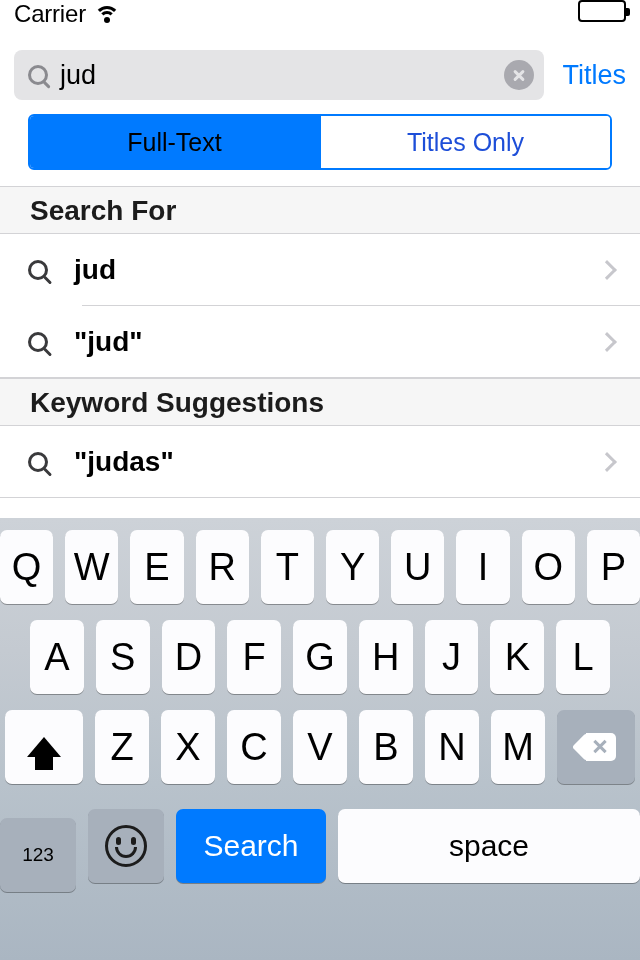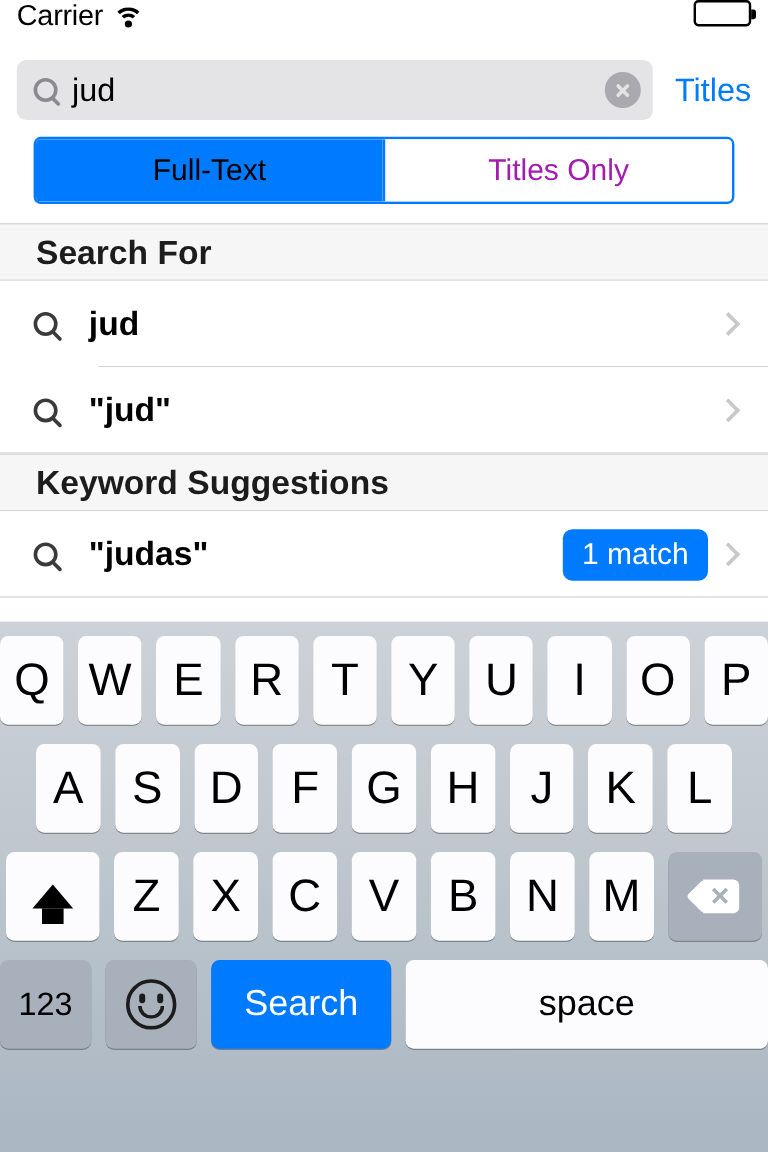--- a/index.html
+++ b/index.html
@@ -114,21 +114,21 @@
     display: flex;
     border: 2px solid #007aff;
     border-radius: 6px;
     overflow: hidden;
     height: 56px;
   }
   .seg {
     flex: 1;
     display: flex; align-items: center; justify-content: center;
     font-size: 25px;
-    color: #a21caf;
+    color: #1d4ed8;
     background: #fff;
   }
   .seg.active { background: #007aff; color: #000000; }
   .seg + .seg { border-left: 2px solid #007aff; }
 
   
   .section-header {
     background: #f6f6f6;
     padding: 8px 30px 6px 30px;
     font-size: 28px;
@@ -219,21 +219,22 @@
     background: #a7b0bb;
   }
   .key.shift { background: #fcfcfe; }
   .krow.r4 {
     gap: 12px;
     margin-bottom: 0;
     align-items: center;
   }
   .key.num {
     width: 76px; height: 74px; background: #a7b0bb;
-    font-size: 27px;
+    font-size: 19px;
+    margin-top: 18px;
   }
   .key.emoji {
     width: 76px; height: 74px; background: #a7b0bb;
     font-size: 36px;
   }
   .key.space {
     flex: 1;
     height: 74px;
     background: #fcfcfe;
     font-size: 30px;
@@ -342,21 +343,20 @@
     <span class="row-mag"></span>
     <span class="row-label">"jud"</span>
     <span class="chevron"></span>
   </div>
 
   <div class="section-header">Keyword Suggestions</div>
 
   <div class="row last">
     <span class="row-mag"></span>
     <span class="row-label">"judas"</span>
-    <span class="badge">1 match</span>
     <span class="chevron"></span>
   </div>
 
 </div>
 
 <div class="keyboard">
 
   <div class="krow r1">
     <div class="key">Q</div>
     <div class="key">W</div>

